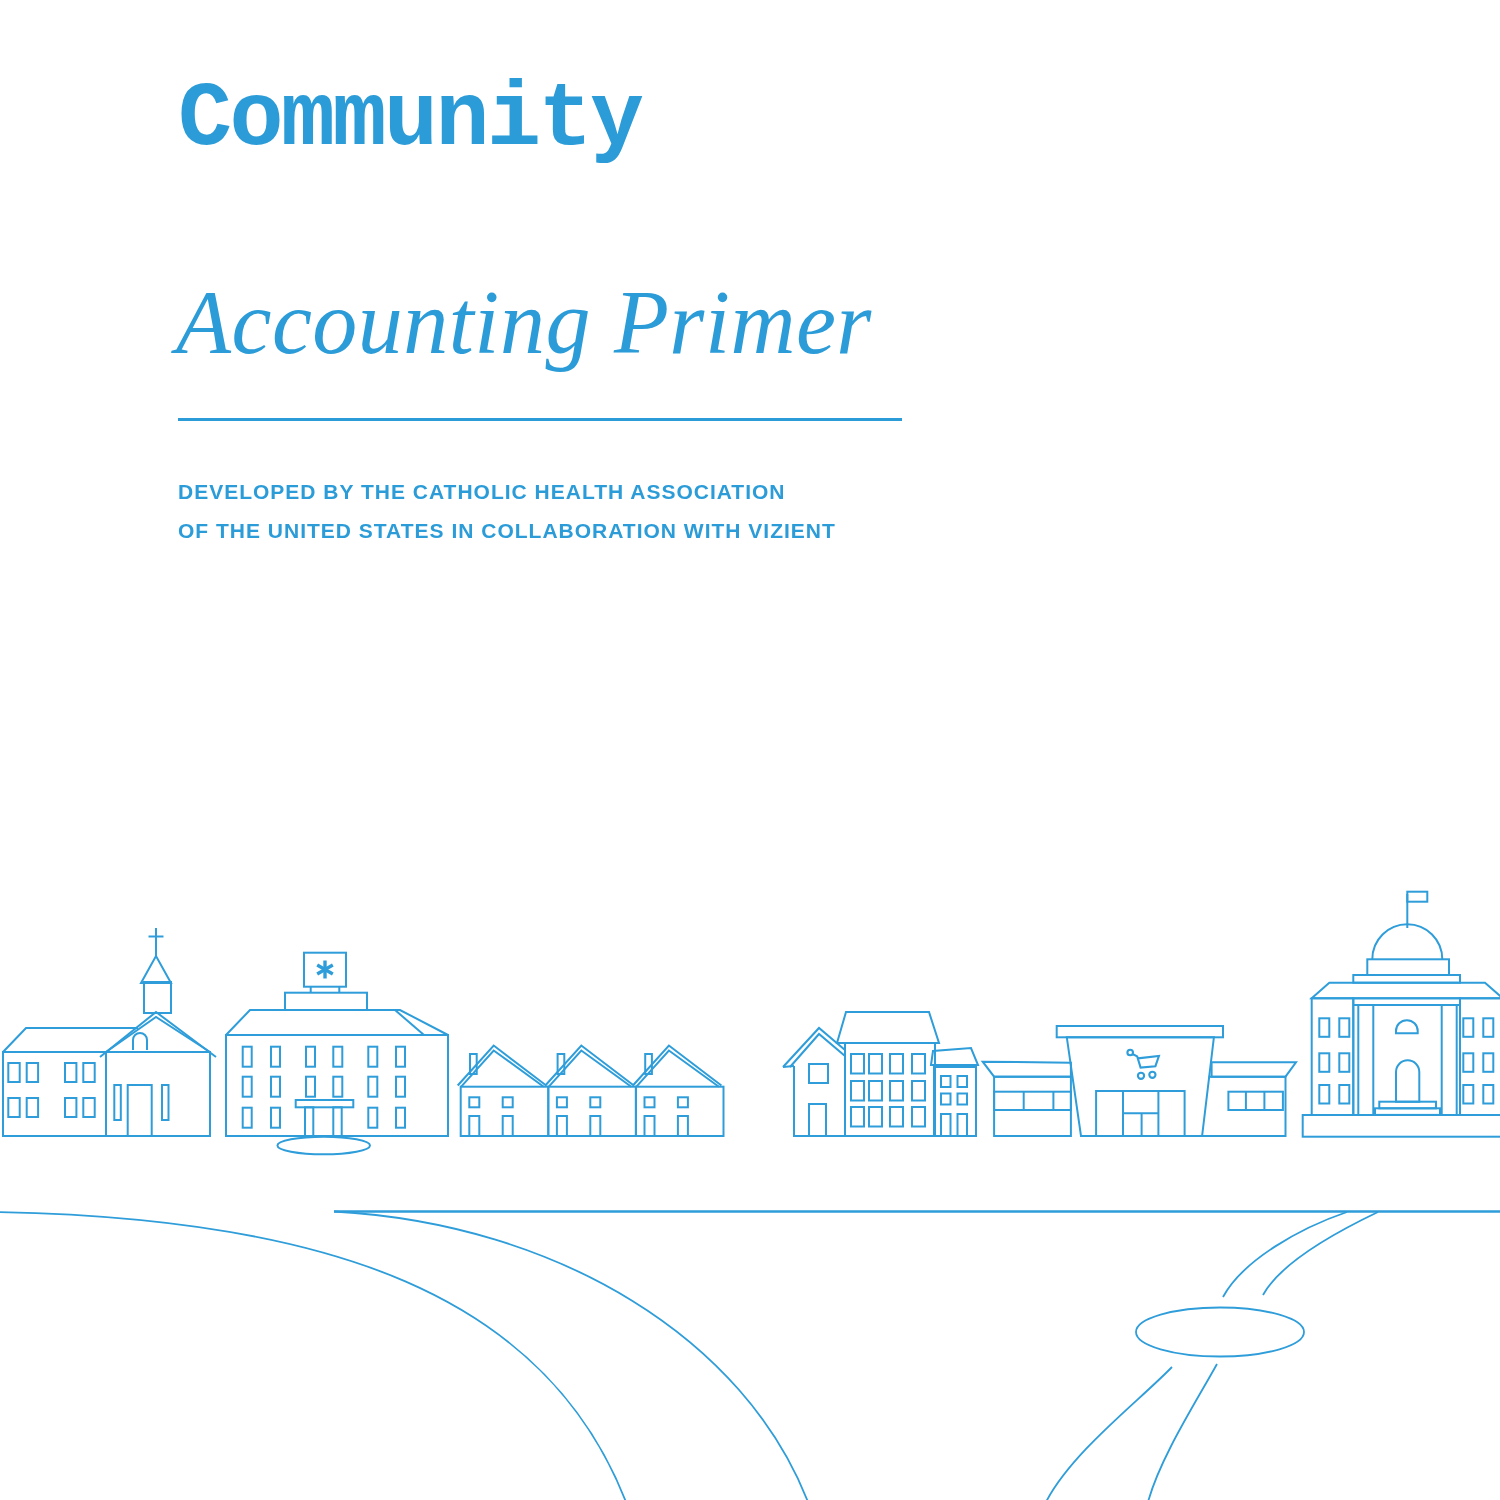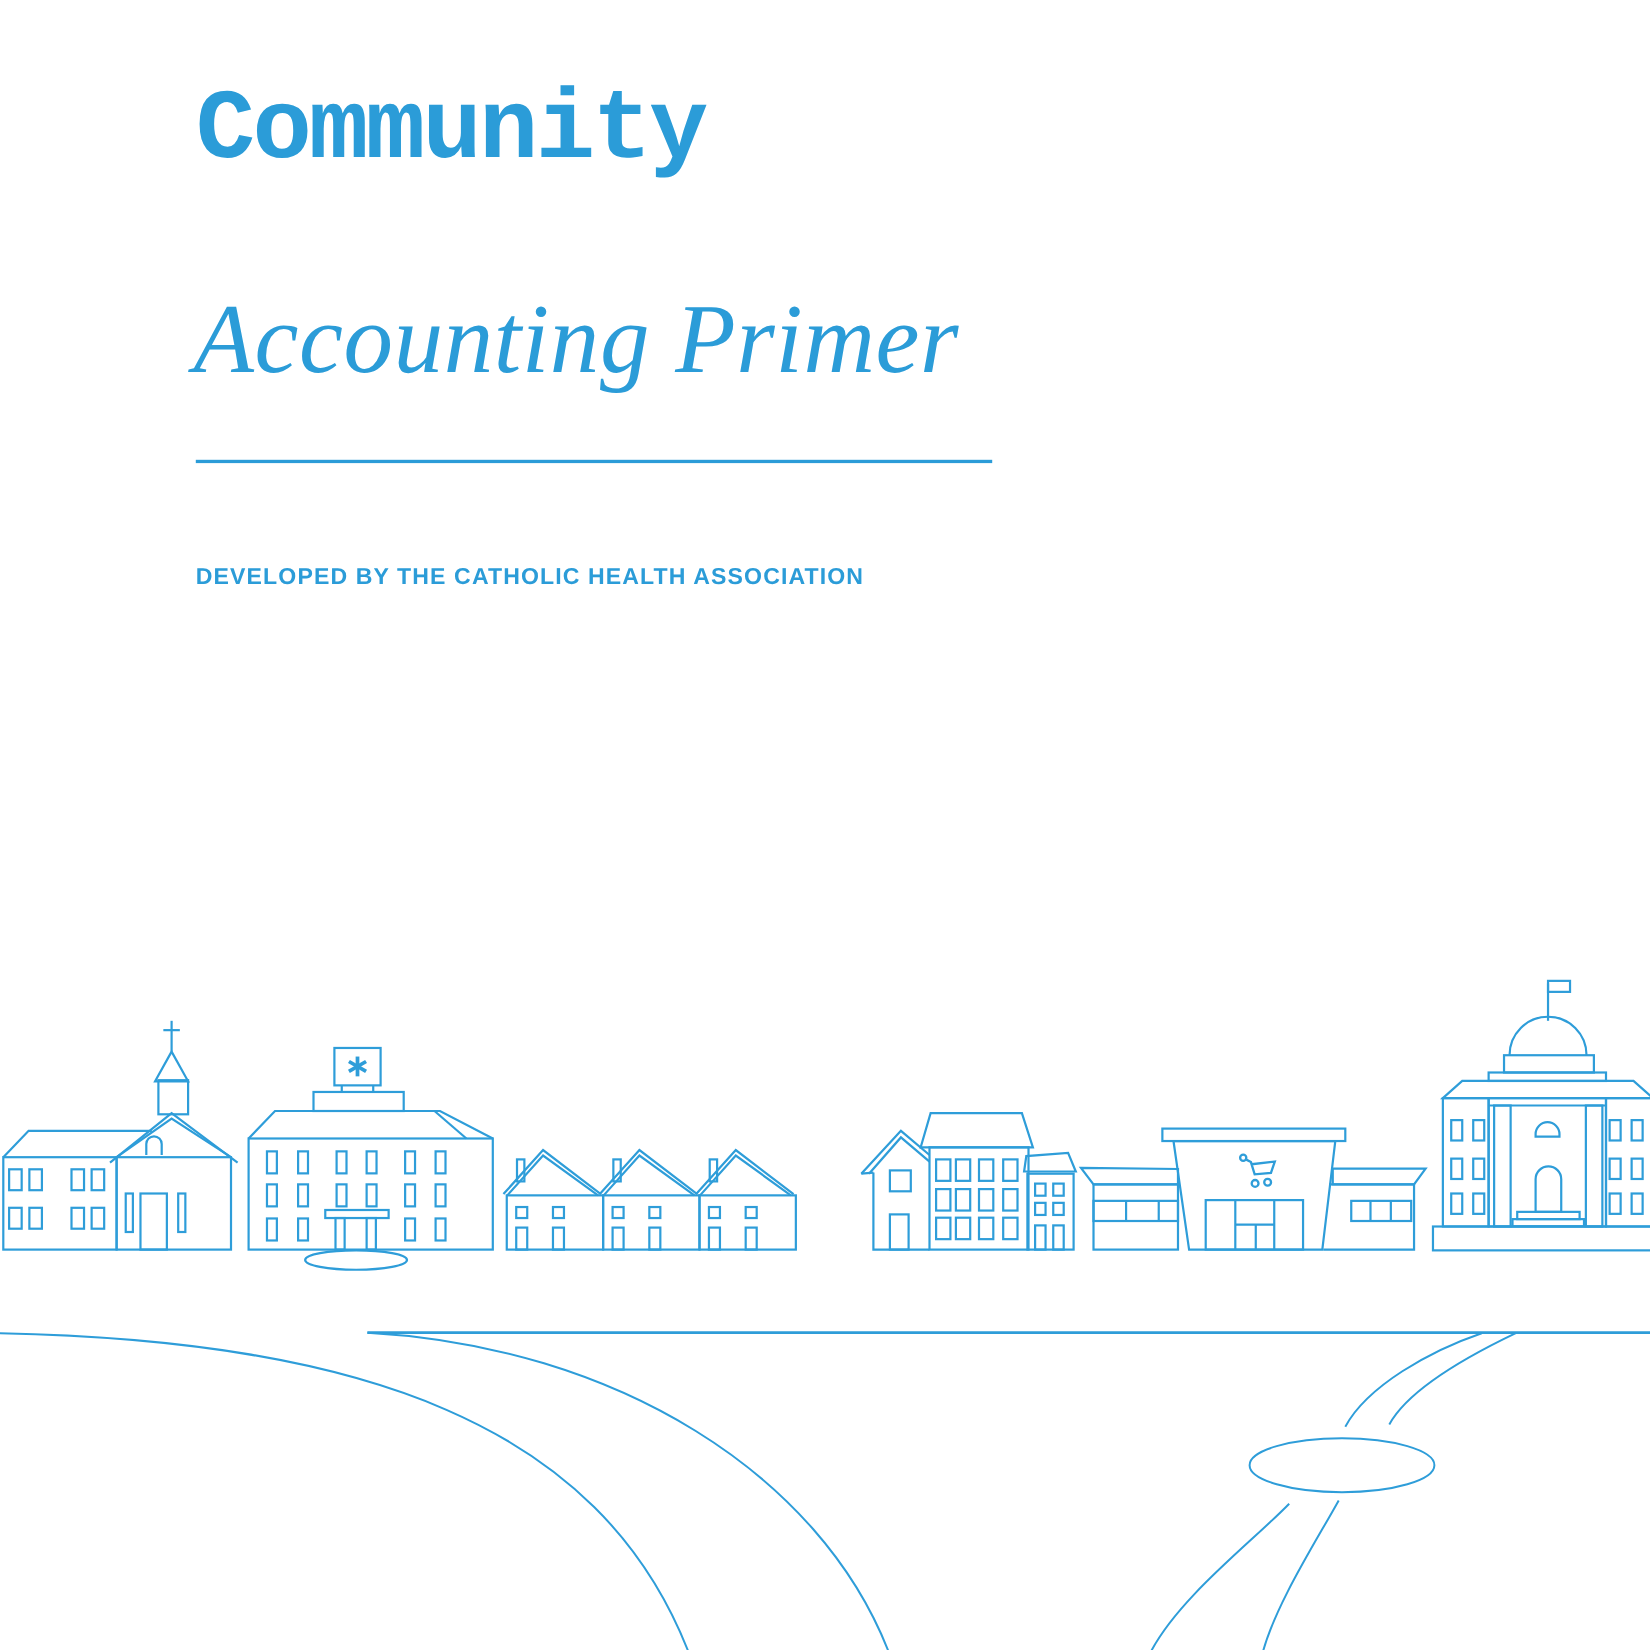--- a/index.html
+++ b/index.html
@@ -5,34 +5,34 @@
   :root{ --accent:#2B9CD8; --line:#2E9DD9; }
   html,body{margin:0;padding:0;background:#ffffff;}
   body{width:1500px;height:1500px;position:relative;overflow:hidden;font-family:"Liberation Sans",sans-serif;}
   .title{
     position:absolute;left:178px;top:70px;
     font-family:Liberation Mono, monospace;
     font-weight:bold;font-size:90px;line-height:100px;
     letter-spacing:-2.5px;color:var(--accent);white-space:nowrap;
   }
   .subtitle{
-    position:absolute;left:176px;top:264px;
+    position:absolute;left:176px;top:278px;
     font-family:"Liberation Serif",serif;font-style:italic;font-weight:normal;
     font-size:90px;line-height:90px;color:var(--accent);white-space:nowrap;
     letter-spacing:0.5px;
   }
   .rule{
     position:absolute;left:178px;top:418px;width:724px;height:3px;
     background:var(--accent);
   }
   .byline{
     position:absolute;left:178px;top:472px;
     font-family:"Liberation Sans",sans-serif;font-weight:bold;
     font-size:21px;line-height:39px;letter-spacing:1px;
-    color:var(--accent);white-space:nowrap;margin-top:33px;
+    color:var(--accent);white-space:nowrap;
   }
   svg.town{position:absolute;left:0;top:0;width:1500px;height:1500px;color:var(--line);}
   svg.town *{vector-effect:none;}
   .ln{fill:none;stroke:currentColor;stroke-width:2;}
   .thin{fill:none;stroke:currentColor;stroke-width:1.8;}
   .ground{fill:none;stroke:currentColor;stroke-width:2.6;}
   .star{fill:none;stroke:currentColor;stroke-width:3.4;}
   .cart{fill:none;stroke:currentColor;stroke-width:2.1;}
 </style>
 </head>
@@ -41,20 +41,21 @@
 <div class="title">
   <div>Community</div>
 </div>
 
 <div class="subtitle">Accounting Primer</div>
 
 <div class="rule"></div>
 
 <div class="byline">
   <div>DEVELOPED BY THE CATHOLIC HEALTH ASSOCIATION</div>
+  <div>OF THE UNITED STATES IN COLLABORATION WITH VIZIENT</div>
 </div>
 
 <svg class="town" viewBox="0 0 1500 1500" aria-hidden="true">
 
   <g>
     <rect class="ln" x="3" y="1052" width="103" height="84"></rect>
     <path class="ln" d="M3,1052 L26,1028 L138,1028"></path>
     <rect class="ln" x="8.3" y="1063" width="11.4" height="19"></rect>
     <rect class="ln" x="26.7" y="1063" width="11.4" height="19"></rect>
     <rect class="ln" x="65" y="1063" width="11.4" height="19"></rect>

